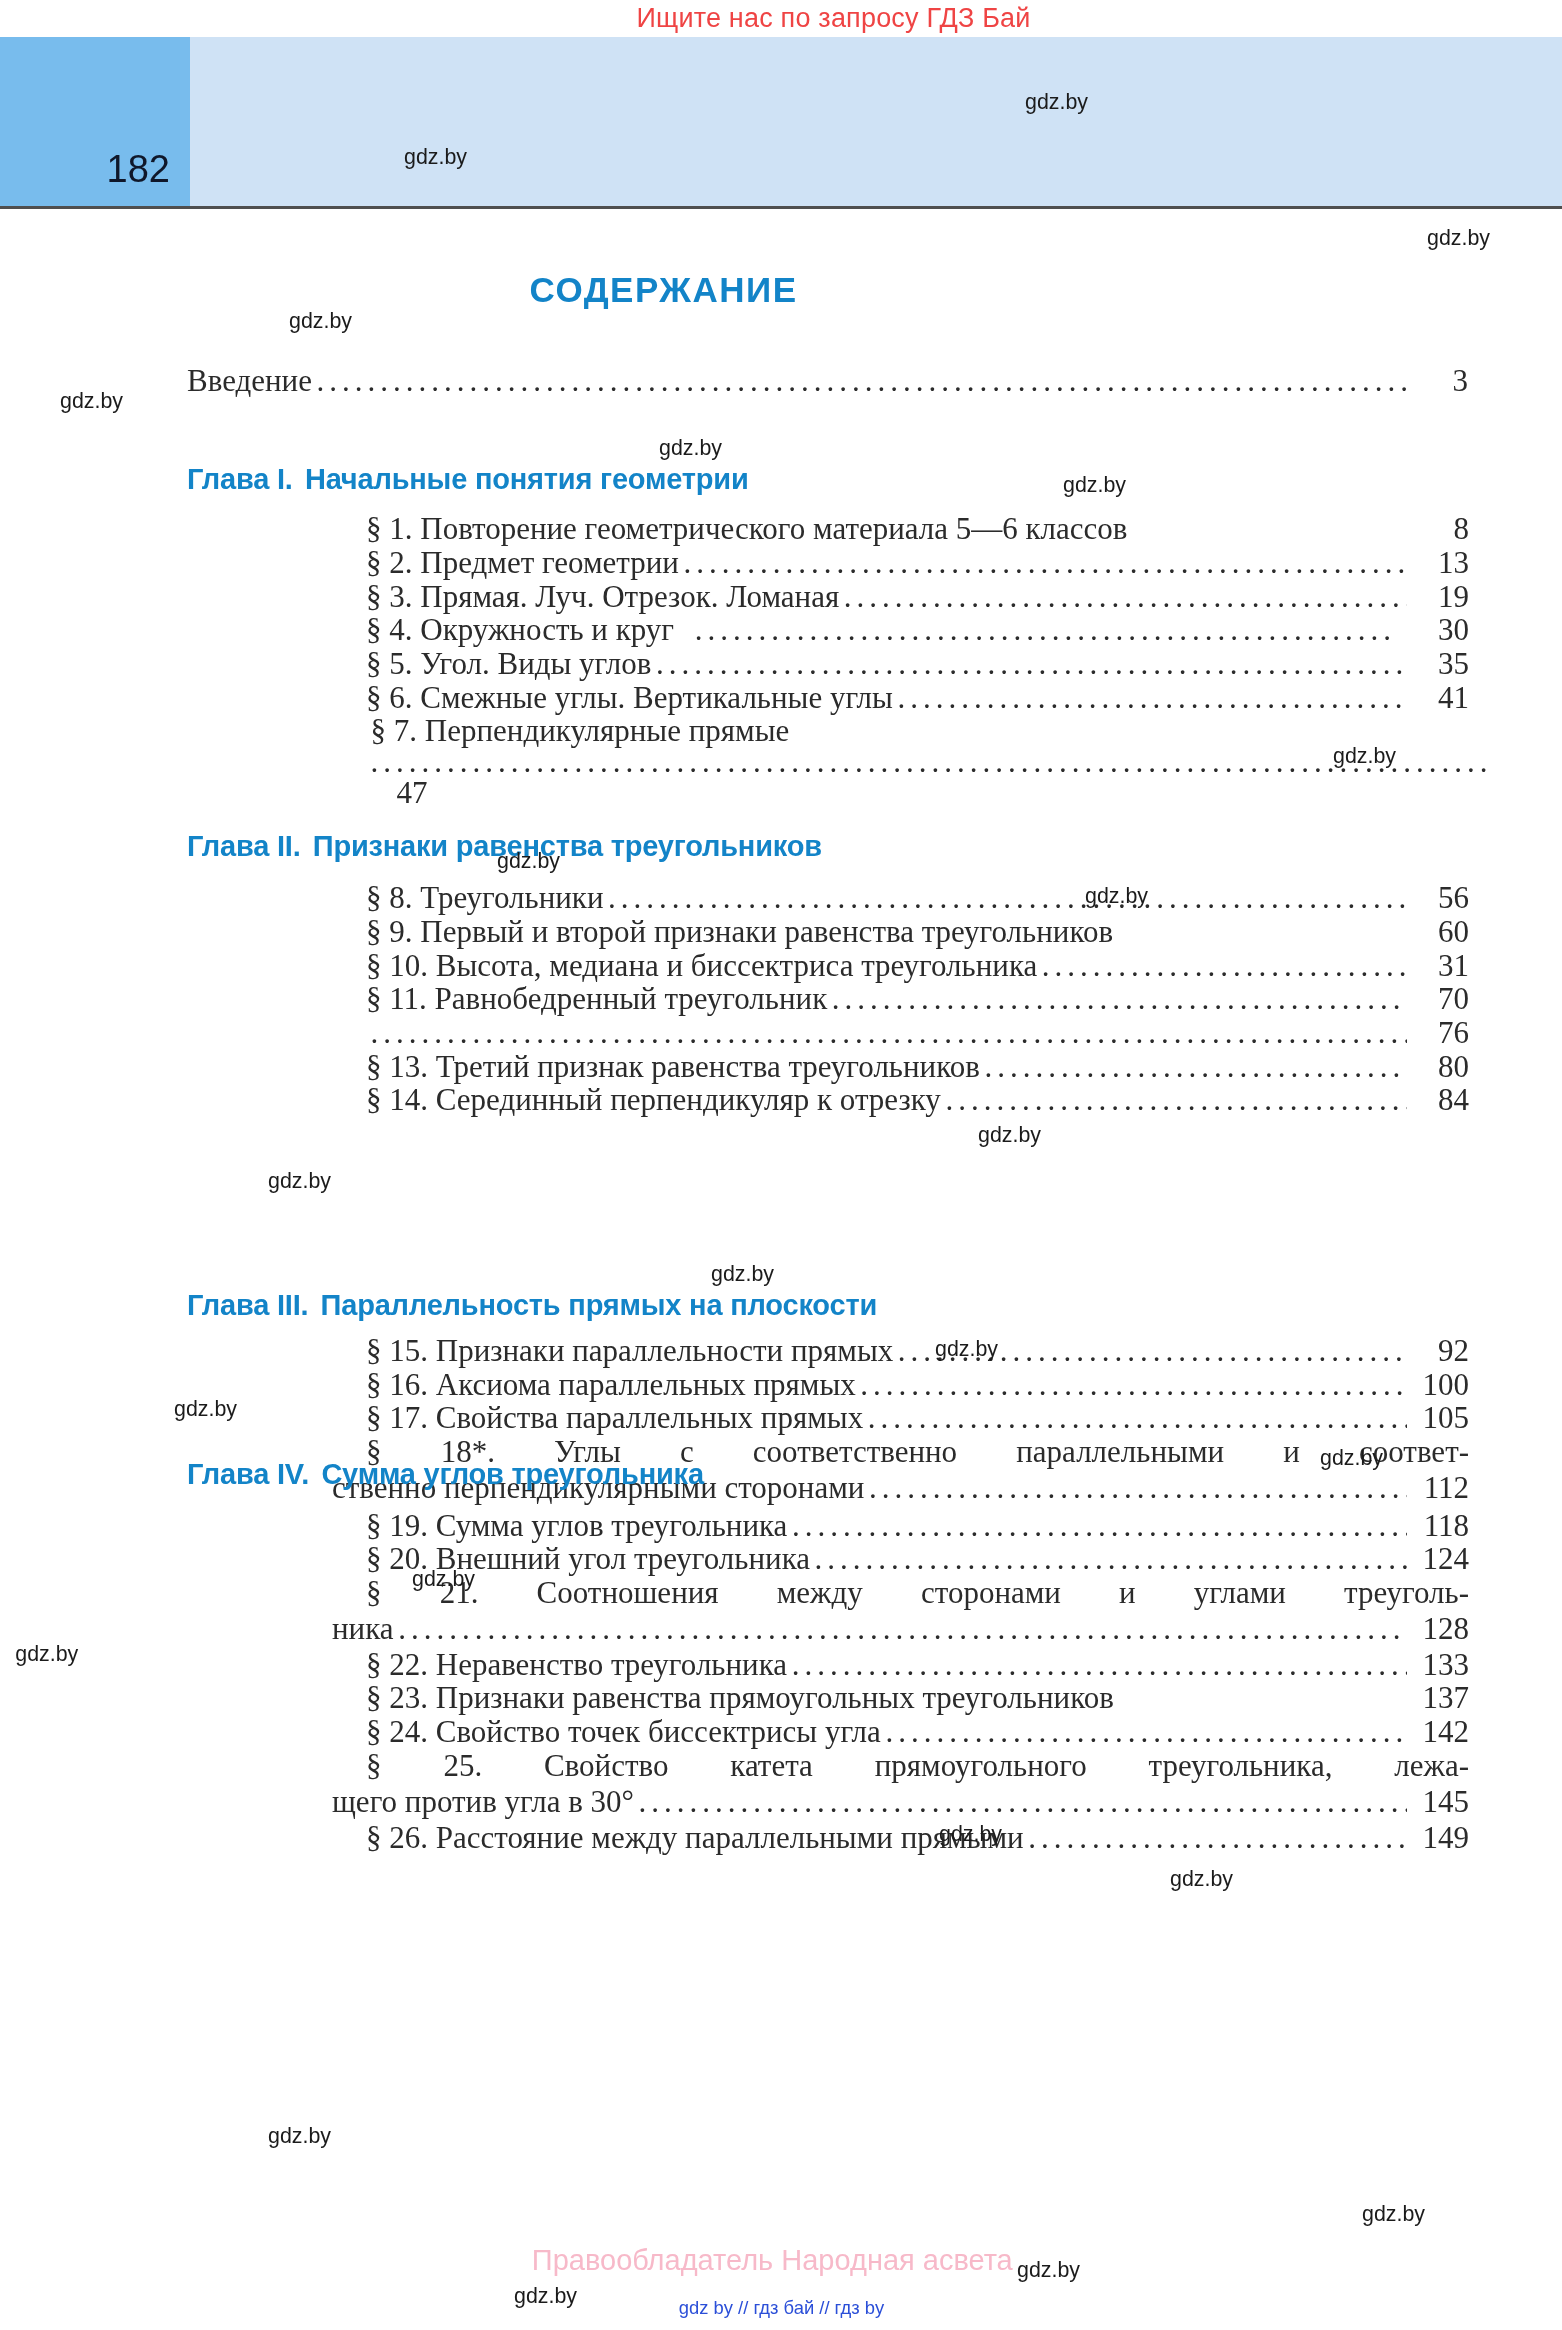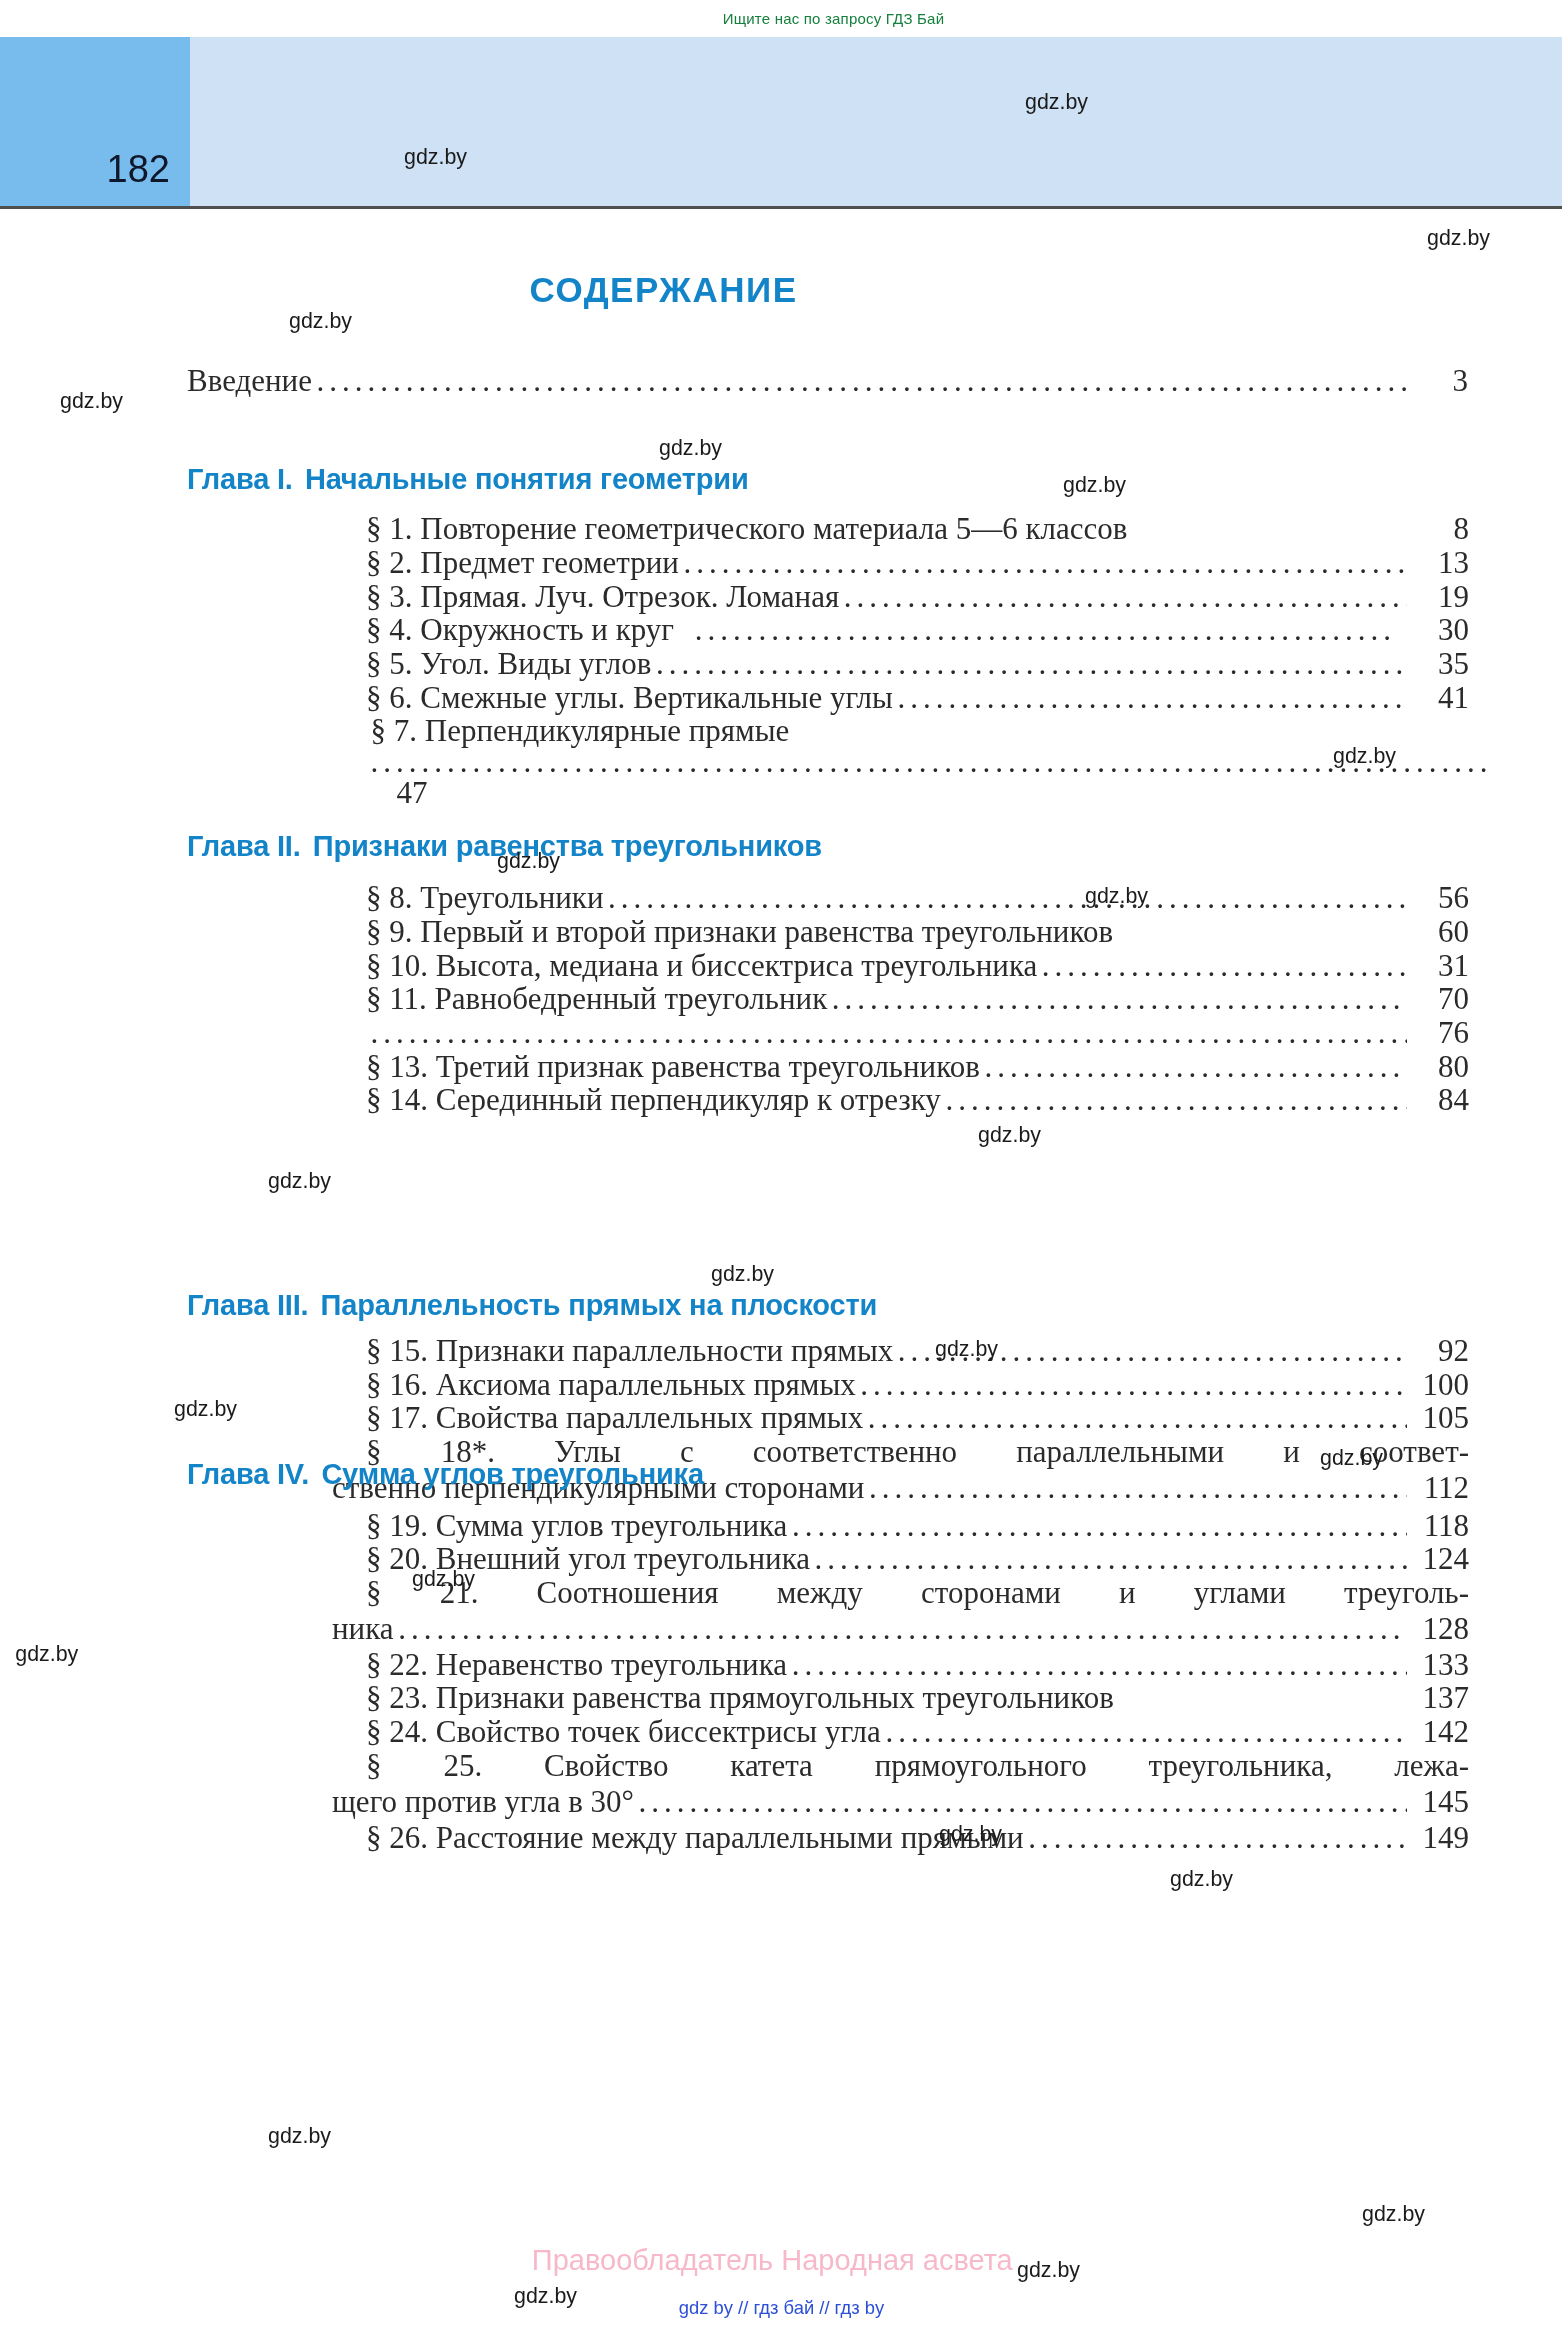--- a/index.html
+++ b/index.html
@@ -18,23 +18,23 @@
 
   
   .promo {
     position: absolute;
     top: 0;
     left: 0;
     width: 1563px;
     height: 37px;
     text-align: center;
     font-family: "Liberation Sans", sans-serif;
-    font-size: 15px;
+    font-size: 27px;
     font-weight: 400;
-    color: #15803d;
+    color: #ef4444;
     line-height: 37px;
     letter-spacing: 0.2px;
     white-space: nowrap;
   }
   .promo span { position: relative; left: 52px; }
 
   
   .header-band {
     position: absolute;
     top: 37px;

